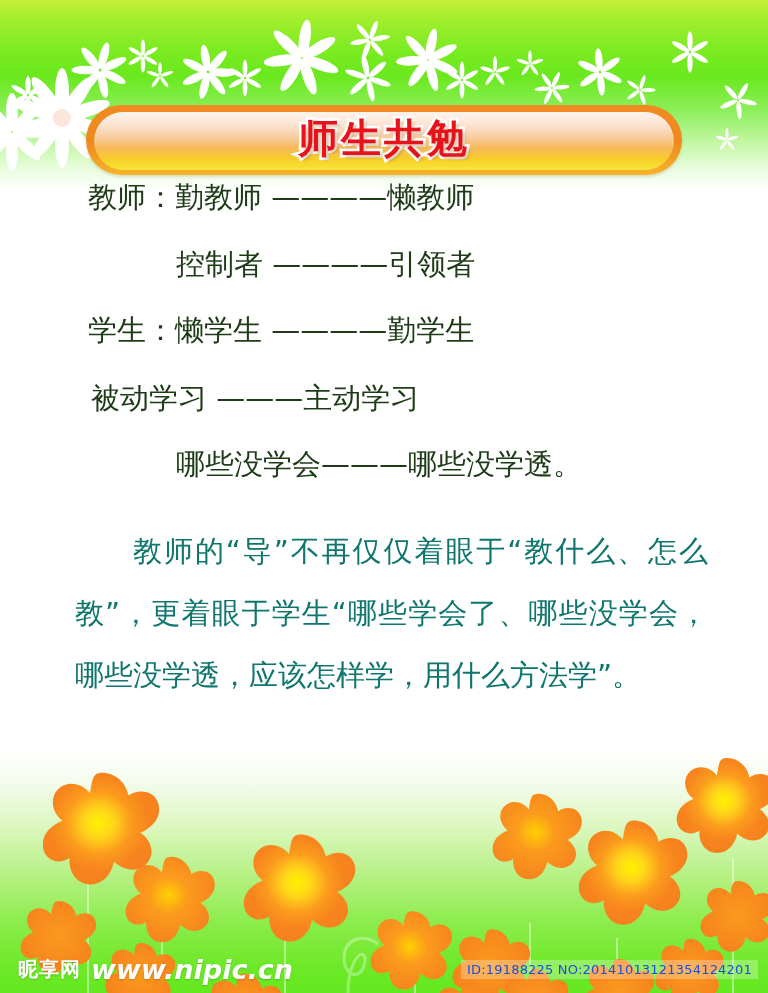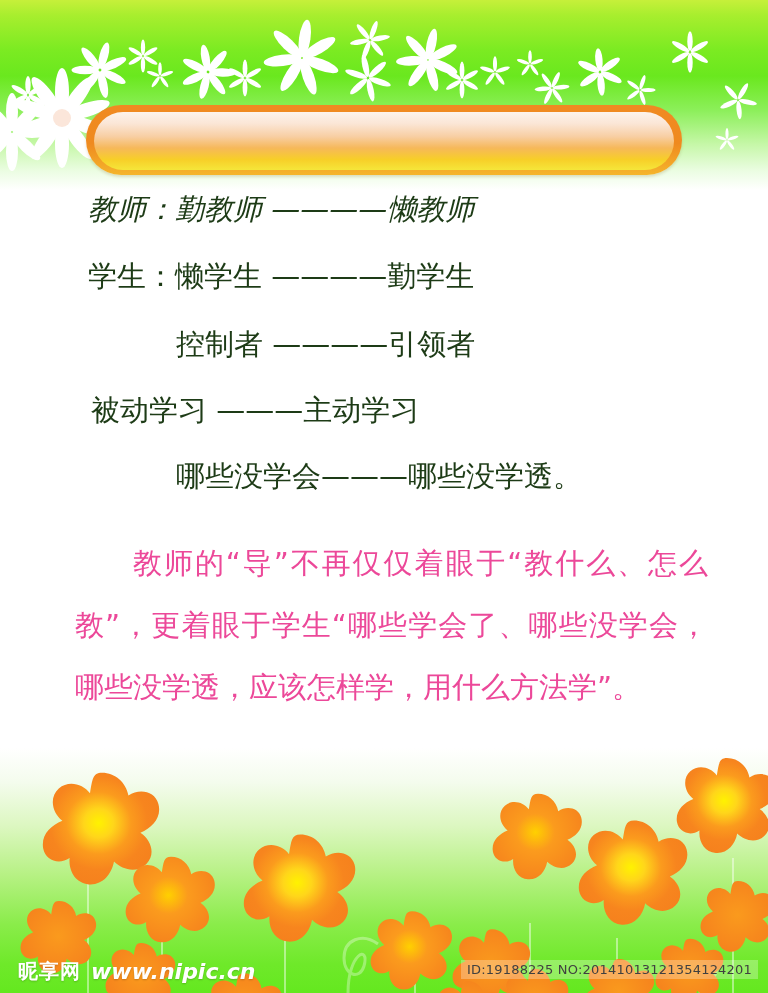--- a/index.html
+++ b/index.html
@@ -103,31 +103,31 @@
     top: 183px;
     width: 768px;
   }
   .line {
     color: #1d3b16;
     font-size: 29px;
     line-height: 1.0;
     white-space: nowrap;
     font-family: "DejaVu Sans", "Liberation Sans", sans-serif;
   }
-  .pair-a { margin-left: 88px; margin-top: 12px; height: 67px; font-style: italic; }
+  .pair-a { margin-left: 88px; margin-top: 0; height: 67px; }
   .pair-b { margin-left: 176px; height: 66px; }
   .pair-c { margin-left: 88px; height: 68px; }
   .pair-d { margin-left: 91px; height: 66px; }
   .pair-e { margin-left: 176px; height: 60px; }
 
   .para {
     margin-left: 75px;
     margin-right: 60px;
     margin-top: 10px;
-    color: #ec4899;
+    color: #0f766e;
     font-size: 29px;
     line-height: 62px;
     text-align: justify;
     text-justify: inter-character;
     text-indent: 2em;
     font-family: "DejaVu Sans", "Liberation Sans", sans-serif;
   }
 
   
   .flower-layer {
@@ -151,34 +151,34 @@
   }
   .wm-logo {
     font-size: 20px;
     font-weight: bold;
     color: #ffffff;
     letter-spacing: 1px;
     text-shadow: 0 1px 2px rgba(0,0,0,0.20);
     font-family: "DejaVu Sans", "Liberation Sans", sans-serif;
   }
   .wm-url {
-    font-size: 22px;
+    font-size: 27px;
     font-style: italic;
     font-weight: bold;
     color: #ffffff;
     text-shadow: 0 1px 2px rgba(0,0,0,0.20);
     font-family: "DejaVu Sans", "Liberation Sans", sans-serif;
   }
   .id-tag {
     position: absolute;
     right: 10px;
     bottom: 14px;
     padding: 2px 6px;
     background: rgba(255,255,255,0.28);
-    color: #404040;
+    color: #1d4ed8;
     font-size: 13px;
     letter-spacing: 0.2px;
     white-space: nowrap;
     font-family: "DejaVu Sans", "Liberation Sans", sans-serif;
   }
 </style>
 </head>
 <body>
 
 <div id="poster">
@@ -365,34 +365,35 @@
           <ellipse cx="0" cy="-24" rx="6" ry="22" transform="rotate(144)"></ellipse>
           <ellipse cx="0" cy="-24" rx="6" ry="22" transform="rotate(216)"></ellipse>
           <ellipse cx="0" cy="-24" rx="6" ry="22" transform="rotate(288)"></ellipse>
         </g>
       </g>
     </svg>
   </div>
 
   <div class="banner">
     <div class="banner-inner"></div>
+    <div class="banner-title">师生共勉</div>
   </div>
 
   <div class="content">
 
     <div class="line pair-a">
       <span>教师：</span><span>勤教师 </span><span>————</span><span>懒教师</span>
     </div>
 
+    <div class="line pair-b">
+      <span>控制者 </span><span>————</span><span>引领者</span>
+    </div>
+
     <div class="line pair-c">
       <span>学生：</span><span>懒学生 </span><span>————</span><span>勤学生</span>
-    </div>
-
-    <div class="line pair-b">
-      <span>控制者 </span><span>————</span><span>引领者</span>
     </div>
 
     <div class="line pair-d">
       <span>被动学习 </span><span>———</span><span>主动学习</span>
     </div>
 
     <div class="line pair-e">
       <span>哪些没学会</span><span>———</span><span>哪些没学透。</span>
     </div>
 

